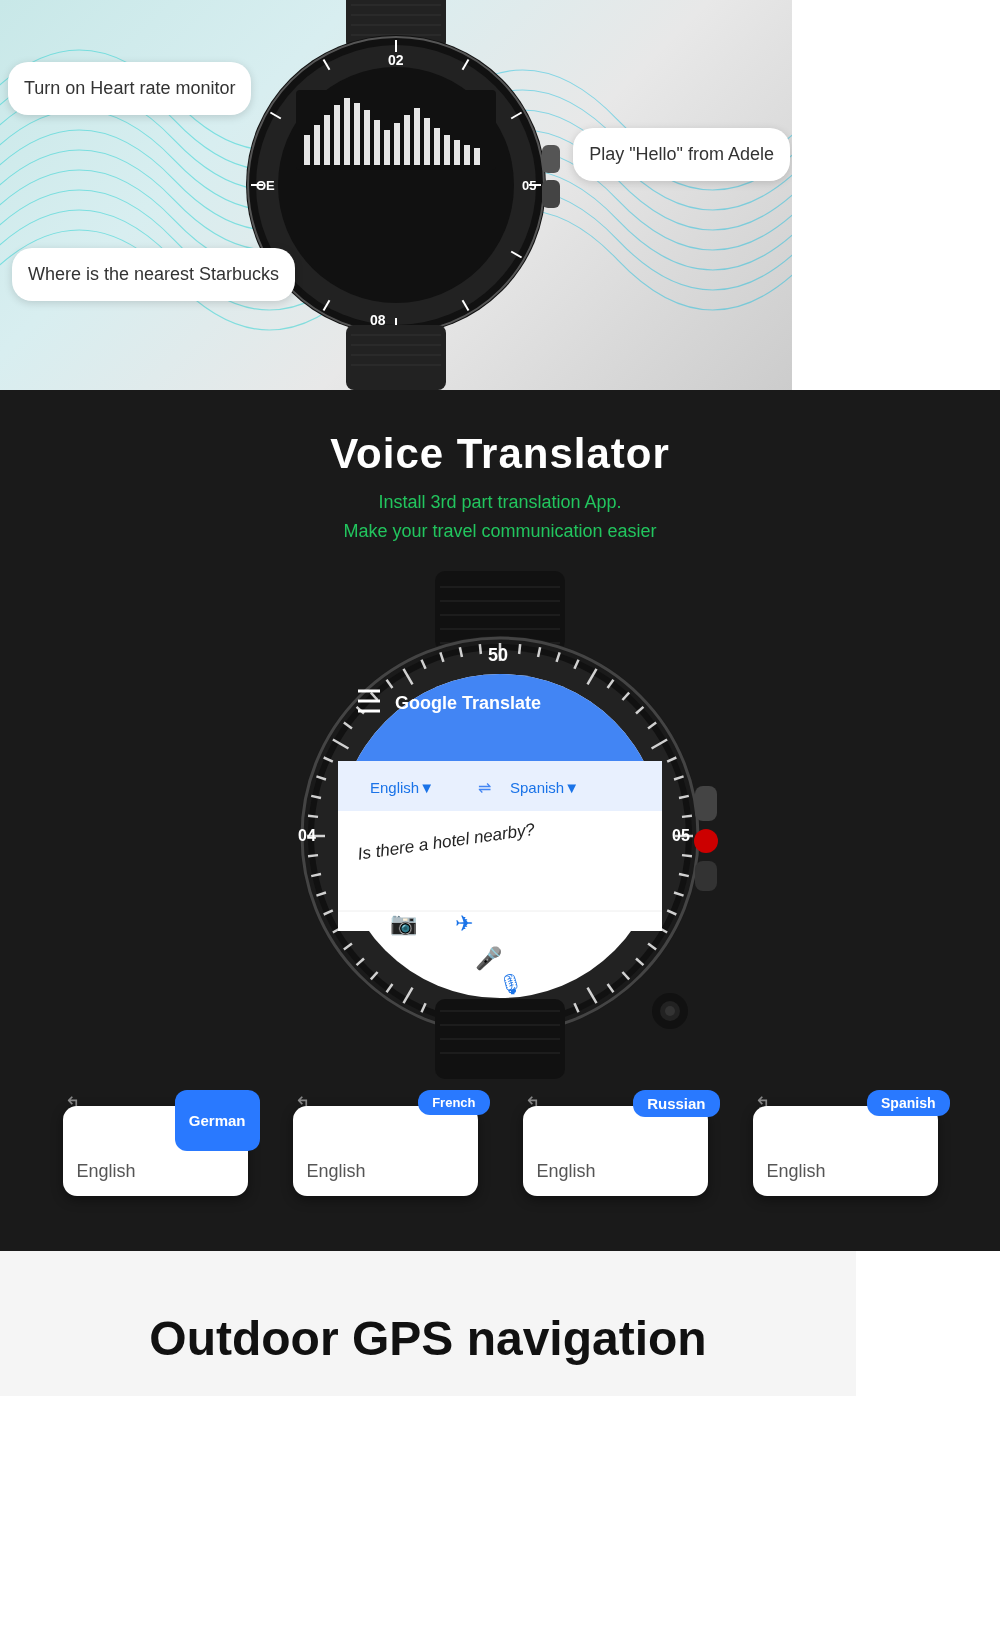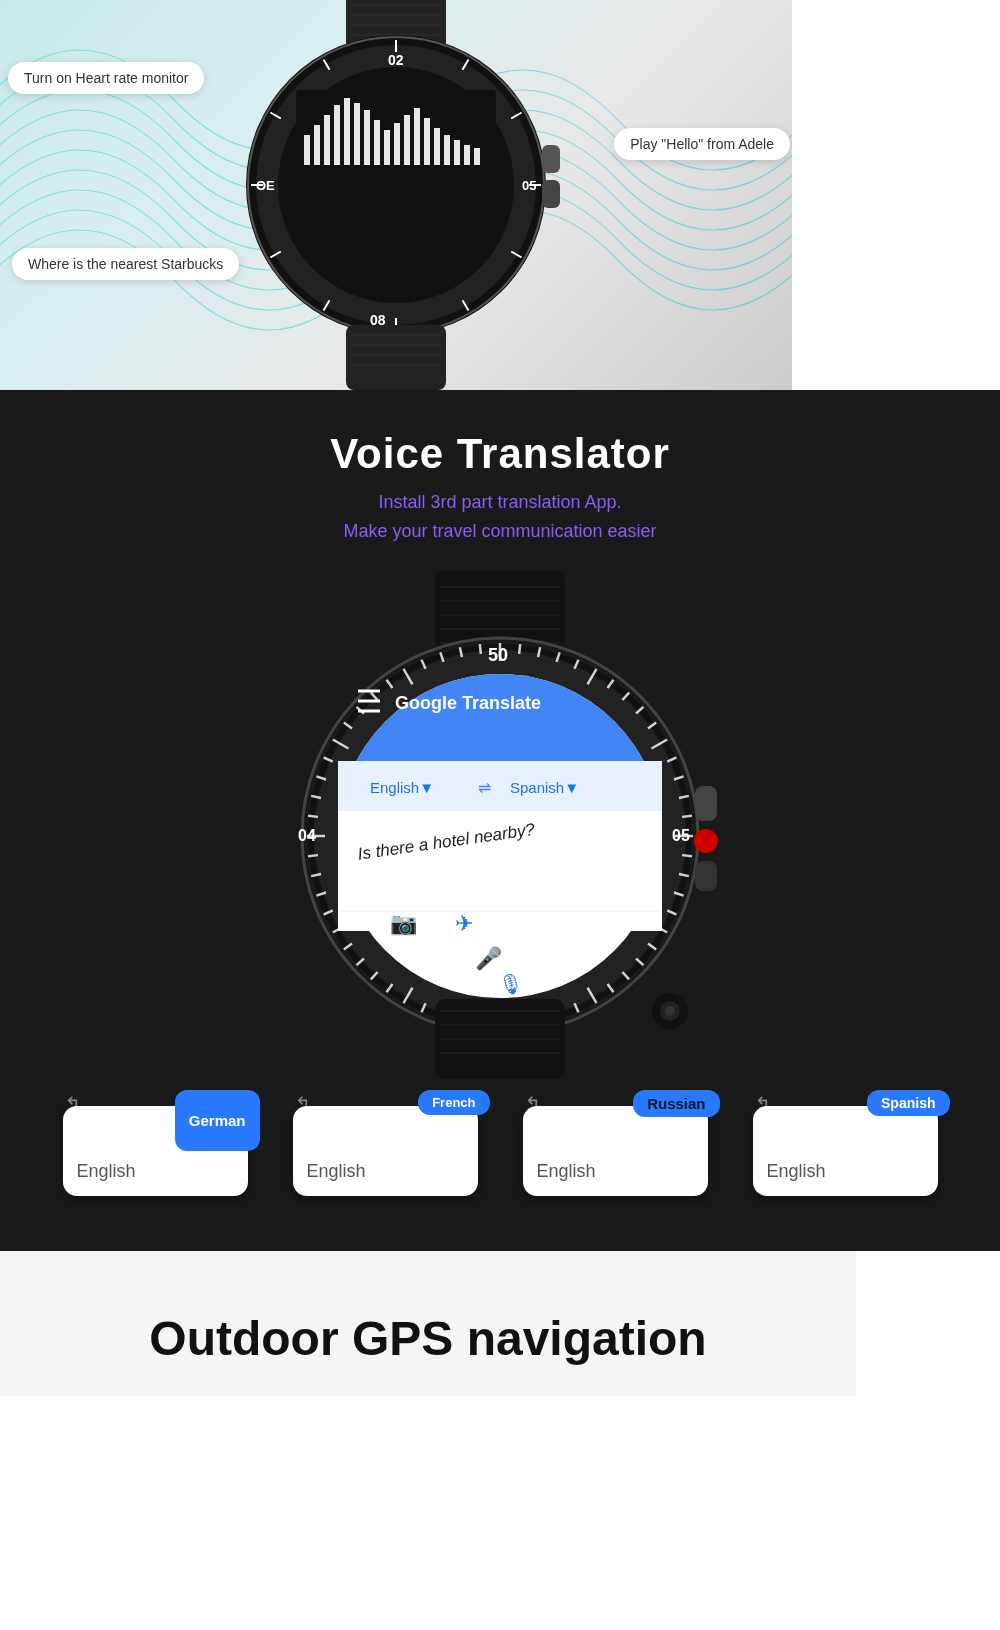--- a/index.html
+++ b/index.html
@@ -16,22 +16,22 @@
       width: 792px;
       height: 390px;
       background: linear-gradient(135deg, #c8e8e8 0%, #d8eef0 30%, #e8e8e8 60%, #cccccc 100%);
       overflow: hidden;
     }
 
     .speech-bubble {
       position: absolute;
       background: white;
       border-radius: 20px;
-      padding: 8px 16px;
-      font-size: 14px;
+      padding: 16px 16px;
+      font-size: 18px;
       color: #333;
       box-shadow: 0 2px 8px rgba(0,0,0,0.15);
       white-space: nowrap;
     }
 
     .bubble-heart-rate {
       top: 62px;
       left: 8px;
     }
 
@@ -63,21 +63,21 @@
     .section-translator-text h2 {
       font-size: 42px;
       font-weight: bold;
       margin-bottom: 10px;
       letter-spacing: 1px;
     }
 
     .section-translator-text p {
       font-size: 18px;
       line-height: 1.6;
-      color: #8b5cf6;
+      color: #22c55e;
     }
 
     .watch-translator-container {
       position: relative;
       display: flex;
       justify-content: center;
       align-items: center;
       height: 520px;
     }
 
@@ -377,21 +377,21 @@
         <span style="font-size:18px;color:#555;font-weight:500">English</span>
       </div>
       <div style="position:absolute;top:-16px;right:-12px;background:#2979ff;color:white;border-radius:12px;padding:5px 14px;font-size:13px;font-weight:bold">French</div>
     </div>
 
     <div style="position:relative;width:185px;height:95px">
       <div style="position:absolute;top:-14px;left:2px;font-size:20px;color:#888">↰</div>
       <div style="background:white;border-radius:14px;width:185px;height:90px;position:relative;box-shadow:0 4px 12px rgba(0,0,0,0.4);display:flex;align-items:flex-end;padding:0 14px 14px 14px">
         <span style="font-size:18px;color:#555;font-weight:500">English</span>
       </div>
-      <div style="position:absolute;top:-16px;right:-12px;background:#2979ff;color:#0f172a;border-radius:12px;padding:5px 14px;font-size:15px;font-weight:bold">Russian</div>
+      <div style="position:absolute;top:-16px;right:-12px;background:#2979ff;color:#ffffff;border-radius:12px;padding:5px 14px;font-size:15px;font-weight:bold">Russian</div>
     </div>
 
     <div style="position:relative;width:185px;height:95px">
       <div style="position:absolute;top:-14px;left:2px;font-size:20px;color:#888">↰</div>
       <div style="background:white;border-radius:14px;width:185px;height:90px;position:relative;box-shadow:0 4px 12px rgba(0,0,0,0.4);display:flex;align-items:flex-end;padding:0 14px 14px 14px">
         <span style="font-size:18px;color:#555;font-weight:500">English</span>
       </div>
       <div style="position:absolute;top:-16px;right:-12px;background:#2979ff;color:white;border-radius:12px;padding:5px 14px;font-size:14px;font-weight:bold">Spanish</div>
     </div>
 

